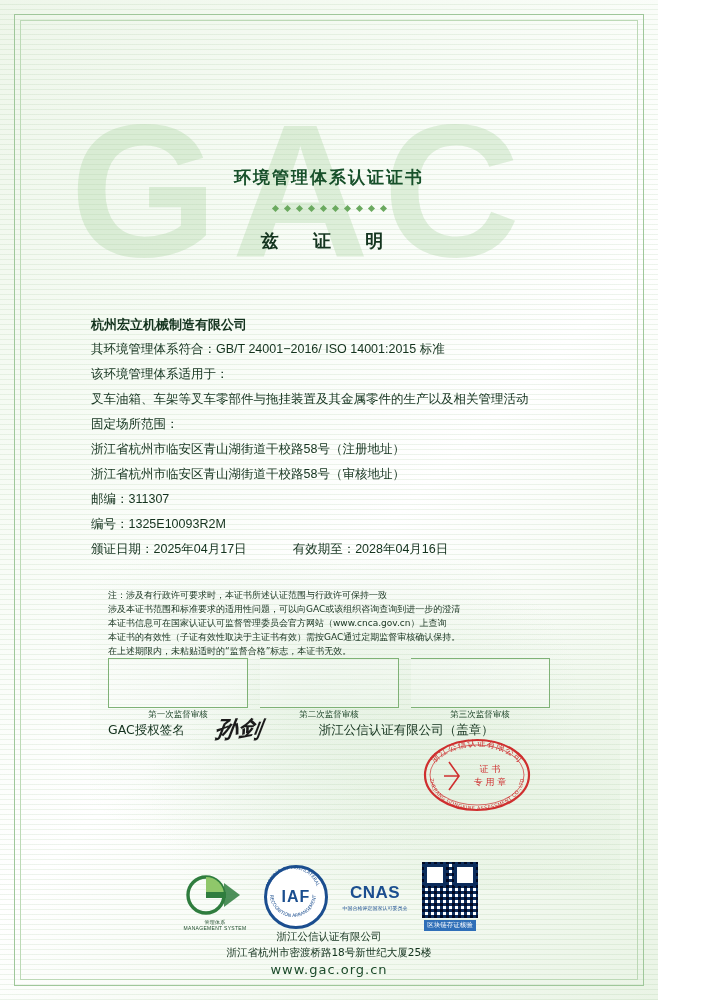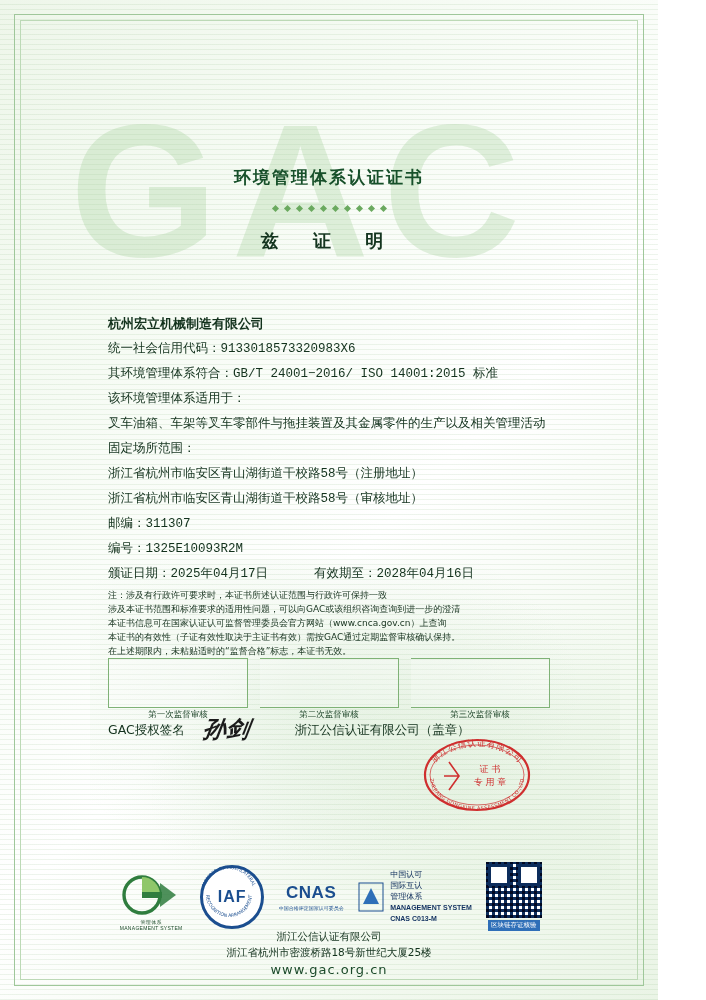--- a/index.html
+++ b/index.html
@@ -60,22 +60,22 @@
     display:flex;justify-content:center;align-items:center;gap:7px;
   }
   .dots span{display:block;width:5px;height:5px;background:#6aa95f;transform:rotate(45deg);}
   .hereby{
     margin-top:16px;
     font-family:"DejaVu Sans","Liberation Sans",sans-serif;
     font-size:18px;font-weight:bold;color:#14351f;letter-spacing:14px;border-radius:9px;
   }
 
   .body-zone{
-    position:absolute;left:108px;right:70px;top:312px;
-    font-family:Liberation Mono, monospace;
+    position:absolute;left:91px;right:70px;top:312px;
+    font-family:Liberation Sans, sans-serif;
     font-size:12.5px;color:#13321d;line-height:25px;
   }
   .body-zone .ln{white-space:nowrap;}
   .body-zone .ln.b{font-weight:bold;font-size:13px;}
   .dates{display:flex;gap:46px;white-space:nowrap;}
 
   .notes{
     position:absolute;left:108px;right:108px;top:588px;
     font-family:"DejaVu Sans","Liberation Sans",sans-serif;
     font-size:9px;line-height:14px;color:#17331f;
@@ -95,21 +95,21 @@
     position:absolute;left:0;right:0;top:50px;text-align:center;
     font-size:8.5px;color:#1c4427;
     font-family:"DejaVu Sans","Liberation Sans",sans-serif;
     white-space:nowrap;
   }
 
   .signrow{
     position:absolute;left:108px;right:70px;top:722px;
     font-family:"DejaVu Sans","Liberation Sans",sans-serif;
     font-size:12.5px;color:#13321d;
-    display:flex;align-items:flex-start;gap:12px;
+    display:flex;align-items:flex-start;gap:24px;
   }
   .sign-script{
     font-family:"DejaVu Serif","Liberation Serif",serif;
     font-size:23px;font-style:italic;font-weight:bold;color:#1b1b1b;
     transform:skewX(-8deg);
     margin:-8px 12px 0 6px;
     white-space:nowrap;
   }
   .company-seal-text{margin-left:22px;white-space:nowrap;}
 
@@ -182,21 +182,20 @@
         <span></span>
         <span></span>
         <span></span>
         <span></span>
     </div>
     <div class="hereby">兹 证 明</div>
   </div>
 
   <div class="body-zone">
     <div class="ln b">杭州宏立机械制造有限公司</div>
-    <div class="ln">统一社会信用代码：9133018573320983X6</div>
     <div class="ln">其环境管理体系符合：GB/T 24001−2016/ ISO 14001:2015 标准</div>
     <div class="ln">该环境管理体系适用于：</div>
     <div class="ln">叉车油箱、车架等叉车零部件与拖挂装置及其金属零件的生产以及相关管理活动</div>
     <div class="ln">固定场所范围：</div>
     <div class="ln">浙江省杭州市临安区青山湖街道干校路58号（注册地址）</div>
     <div class="ln">浙江省杭州市临安区青山湖街道干校路58号（审核地址）</div>
     <div class="ln">邮编：311307</div>
     <div class="ln">编号：1325E10093R2M</div>
     <div class="dates">
       <div class="ln">颁证日期：2025年04月17日</div>
@@ -280,33 +279,20 @@
         </text>
       </svg>
       <div class="t">IAF</div>
     </div>
 
     <div class="cnas">
       <div class="c">CNAS</div>
       <div class="u">中国合格评定国家认可委员会</div>
     </div>
 
-    <div class="cnas-block">
-      <svg width="26" height="30" viewBox="0 0 26 30">
-        <rect x="1" y="1" width="24" height="28" fill="none" stroke="#1b4e8f" stroke-width="1"></rect>
-        <path d="M5 22 L13 6 L21 22 Z" fill="#2f6fb8"></path>
-      </svg>
-      <div class="cnas-txt">
-        <div>中国认可</div>
-        <div>国际互认</div>
-        <div>管理体系</div>
-        <div class="en">MANAGEMENT SYSTEM</div>
-        <div class="en">CNAS C013-M</div>
-      </div>
-    </div>
 
     <div class="qr-wrap">
       <div class="qr"></div>
       <div class="qr-cap">区块链存证核验</div>
     </div>
 
   </div>
 
   <div class="footer">
     <div class="f1">浙江公信认证有限公司</div>

